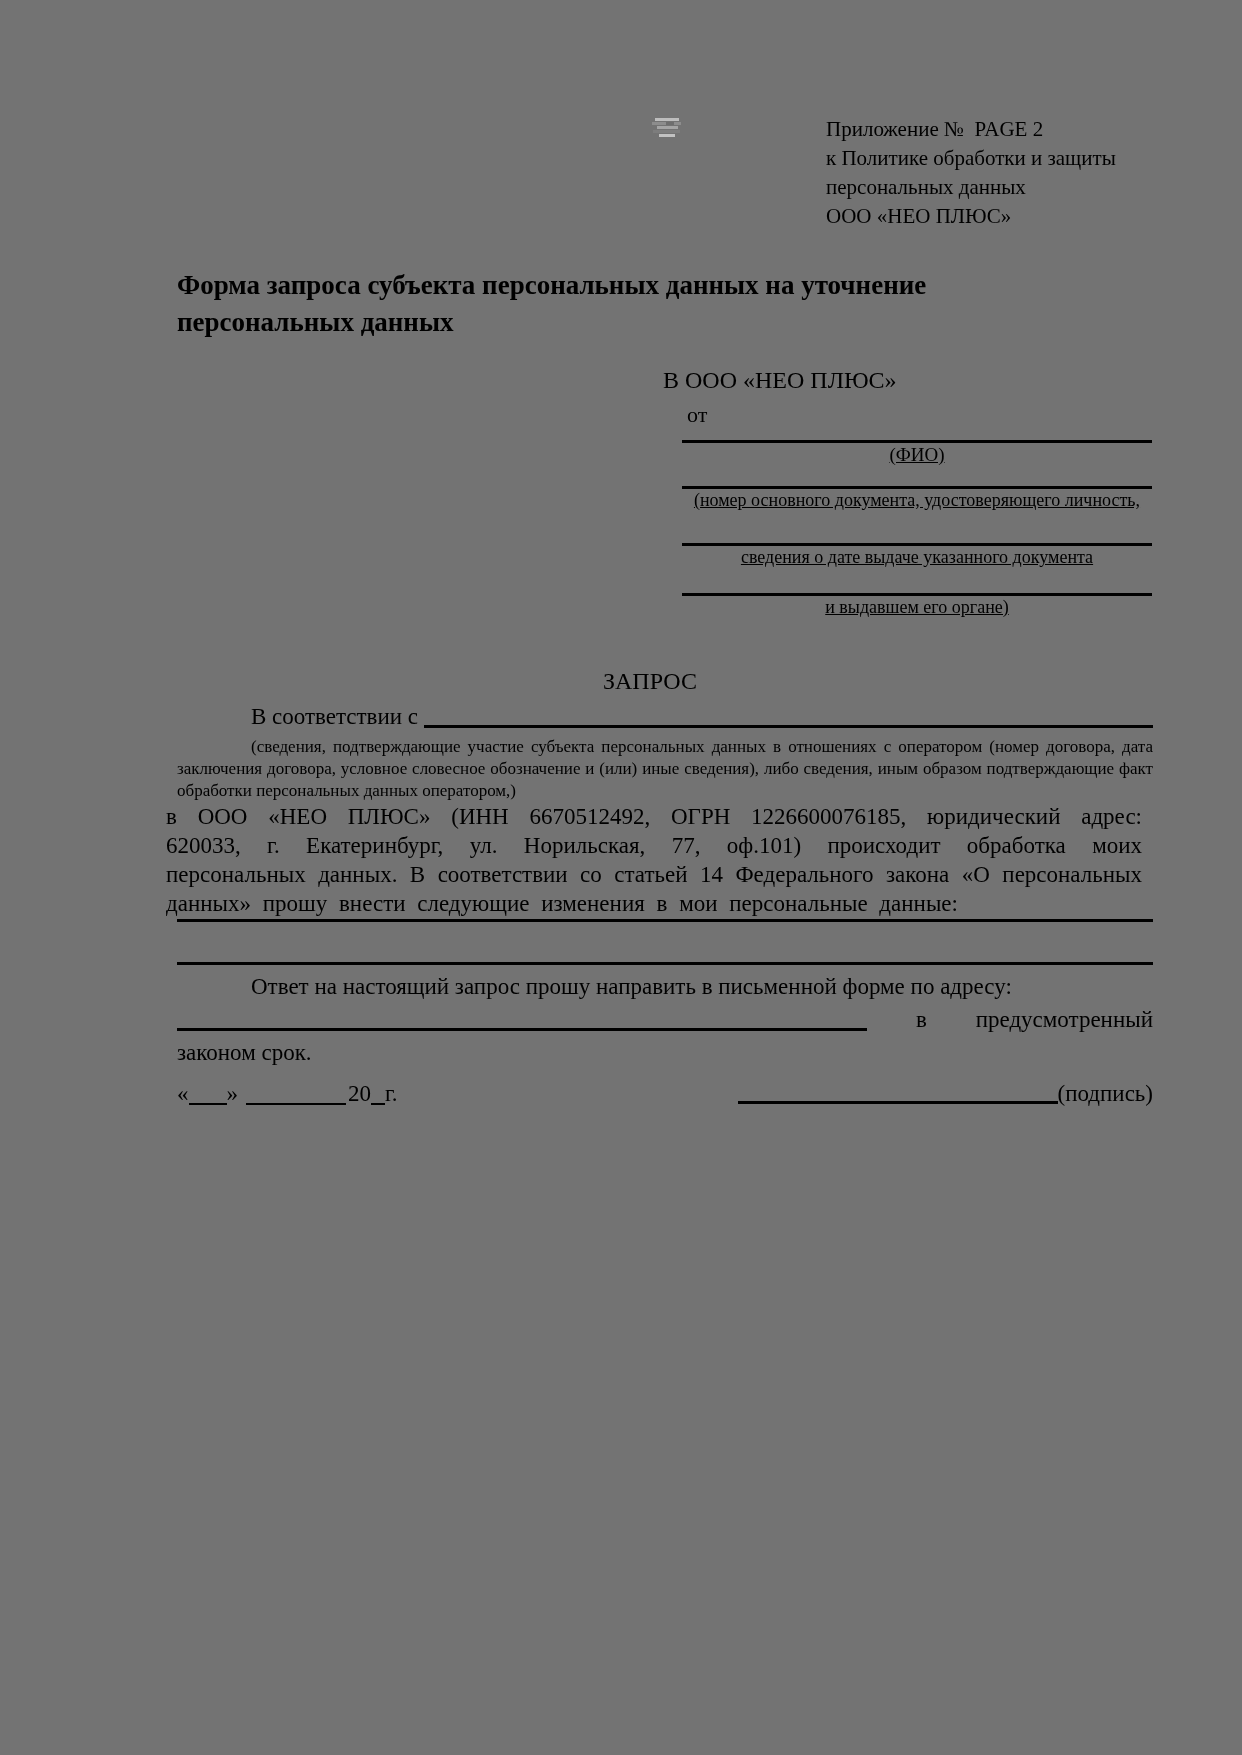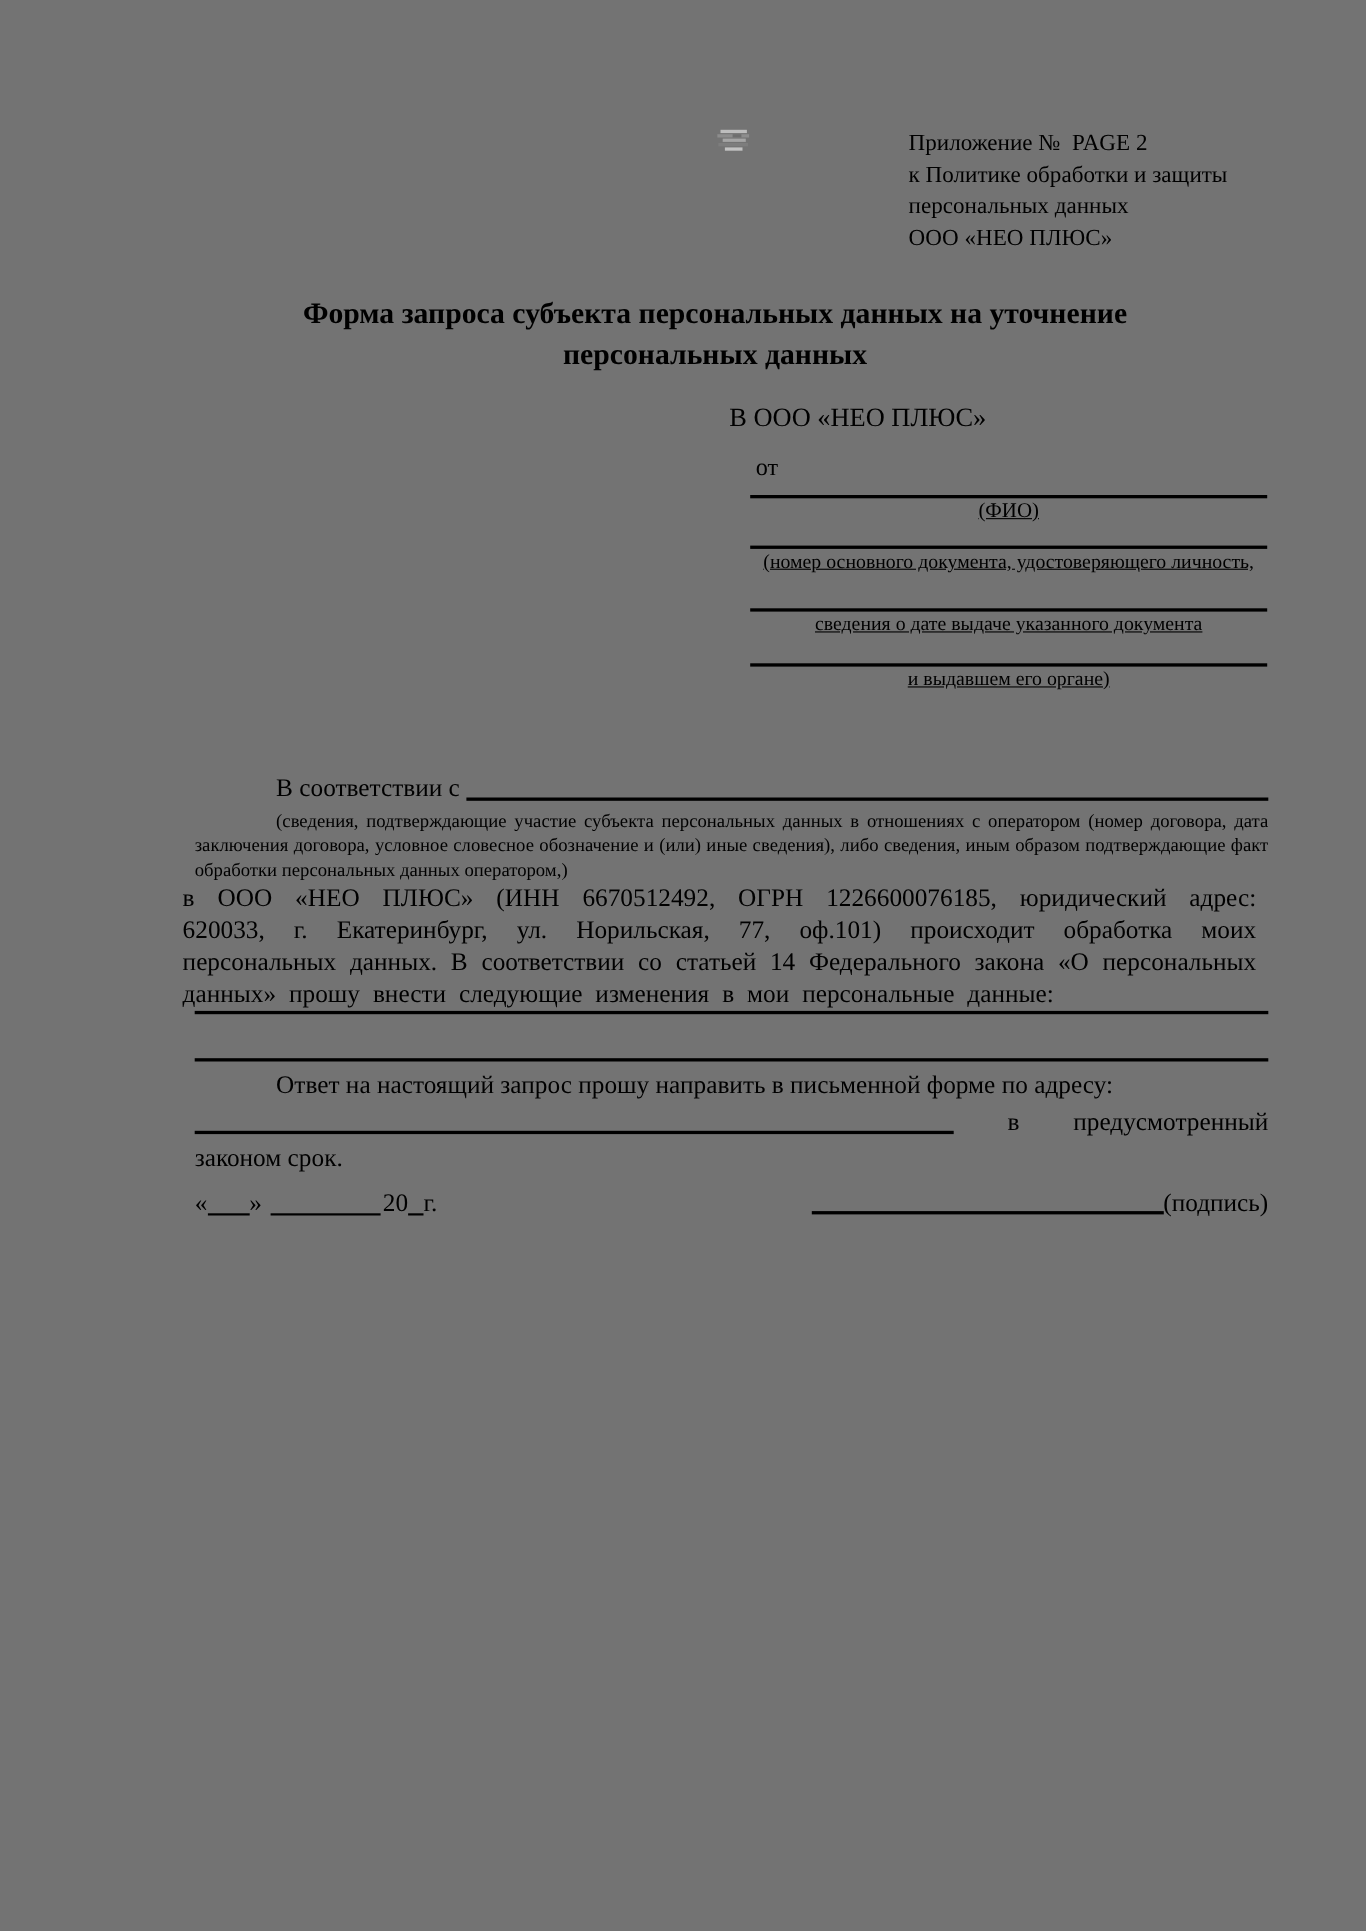--- a/index.html
+++ b/index.html
@@ -9,27 +9,27 @@
     font-family:"Liberation Serif","DejaVu Serif",serif;
     overflow:hidden;
   }
 
   
   .header-icon { position:absolute; left:652px; top:117px; width:30px; height:23px; }
   .header-block { position:absolute; left:826px; top:115px; font-size:21px; line-height:29px; }
   .header-block div { white-space:pre; }
 
   
-  .doc-title { position:absolute; left:177px; width:946px; top:267px; text-align:center;
+  .doc-title { position:absolute; left:177px; width:946px; top:267px; text-align:left;
                font-weight:bold; font-size:27px; line-height:37px; }
 
   
   .addressee { position:absolute; left:663px; top:364px; width:489px; }
   .addressee .to   { font-size:24px; line-height:32px; white-space:pre; }
-  .addressee .from { font-size:22px; line-height:26px; margin-left:24px; margin-top:16px; }
+  .addressee .from { font-size:22px; line-height:26px; margin-left:24px; margin-top:6px; }
   .addr-field   { margin-left:19px; border-bottom:3px solid #000; }
   .addr-field.f1 { height:12px; }
   .addr-field.f2 { height:20px; }
   .addr-field.f3 { height:32px; }
   .addr-field.f4 { height:25px; }
   .addr-caption { margin-left:19px; text-align:center;text-decoration:underline; }
   .addr-caption.c1 { font-size:19px; line-height:23px; }
   .addr-caption.c2, .addr-caption.c3, .addr-caption.c4 { font-size:18px; line-height:22px; }
 
   
@@ -108,20 +108,21 @@
     <div class="addr-field f2"></div>
     <div class="addr-caption c2">(номер основного документа, удостоверяющего личность,</div>
 
     <div class="addr-field f3"></div>
     <div class="addr-caption c3">сведения о дате выдаче указанного документа</div>
 
     <div class="addr-field f4"></div>
     <div class="addr-caption c4">и выдавшем его органе)</div>
   </div>
 
+  <div class="request-heading">ЗАПРОС</div>
 
   <div class="intro-row">
     <span class="label">В соответствии с</span>
     <div class="fill-line"></div>
   </div>
 
   <div class="footnote">(сведения, подтверждающие участие субъекта персональных данных в отношениях с оператором (номер договора, дата заключения договора, условное словесное обозначение и (или) иные сведения), либо сведения, иным образом подтверждающие факт обработки персональных данных оператором,)</div>
 
   <div class="body-par">в ООО «НЕО ПЛЮС» (ИНН 6670512492, ОГРН 1226600076185, юридический адрес: 620033, г. Екатеринбург, ул. Норильская, 77, оф.101) происходит обработка моих персональных данных. В соответствии со статьей 14 Федерального закона «О персональных данных» прошу внести следующие изменения в мои персональные данные:</div>
 

